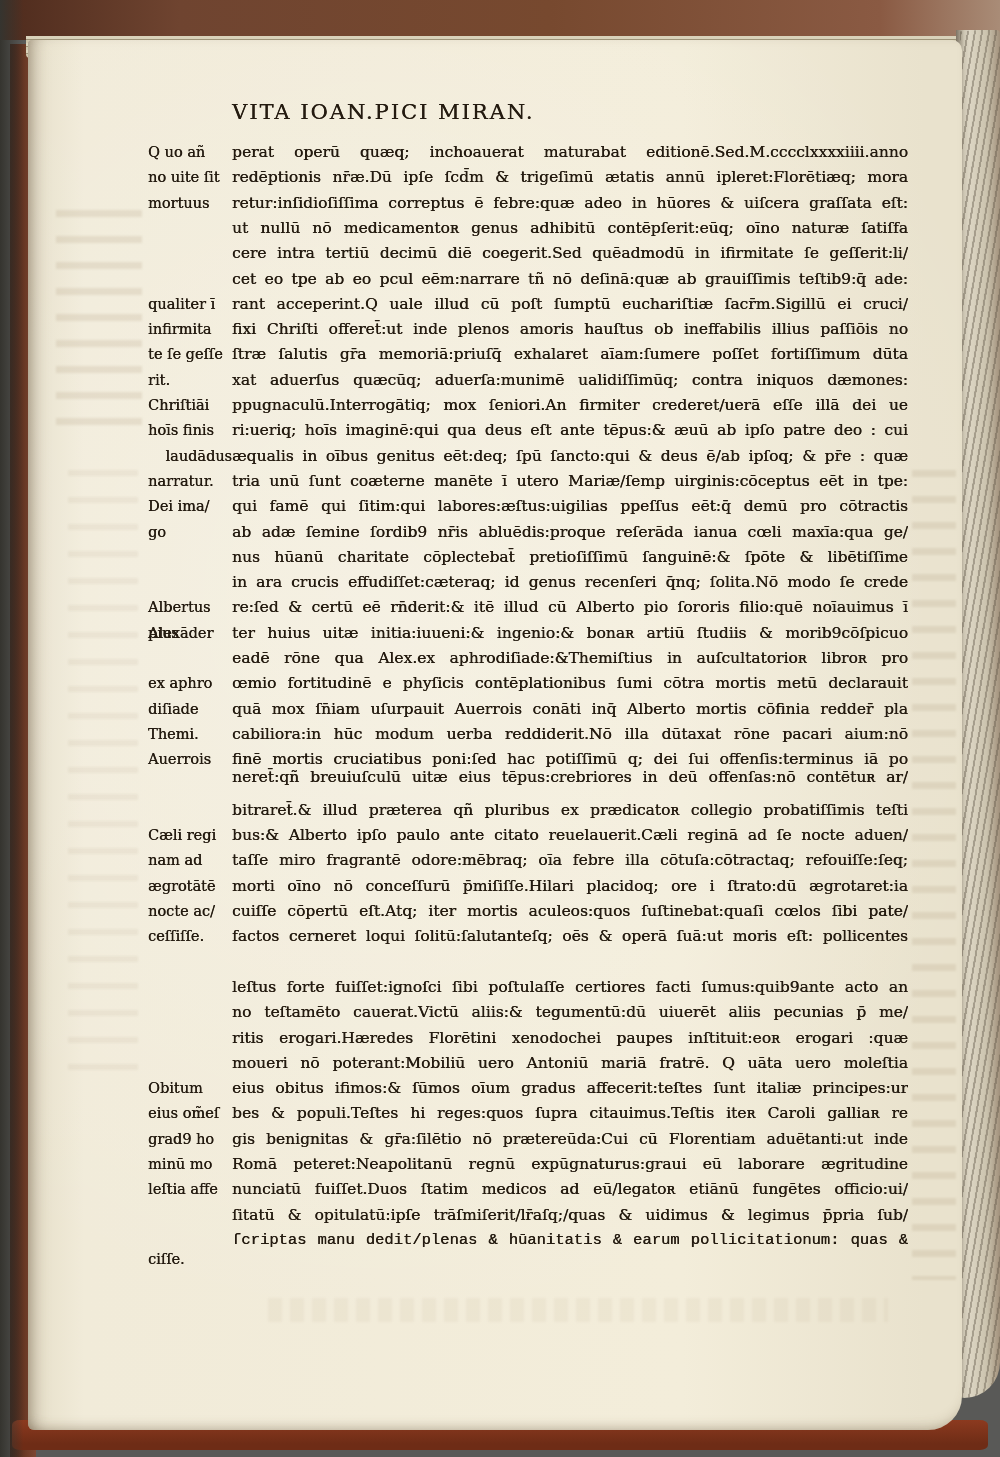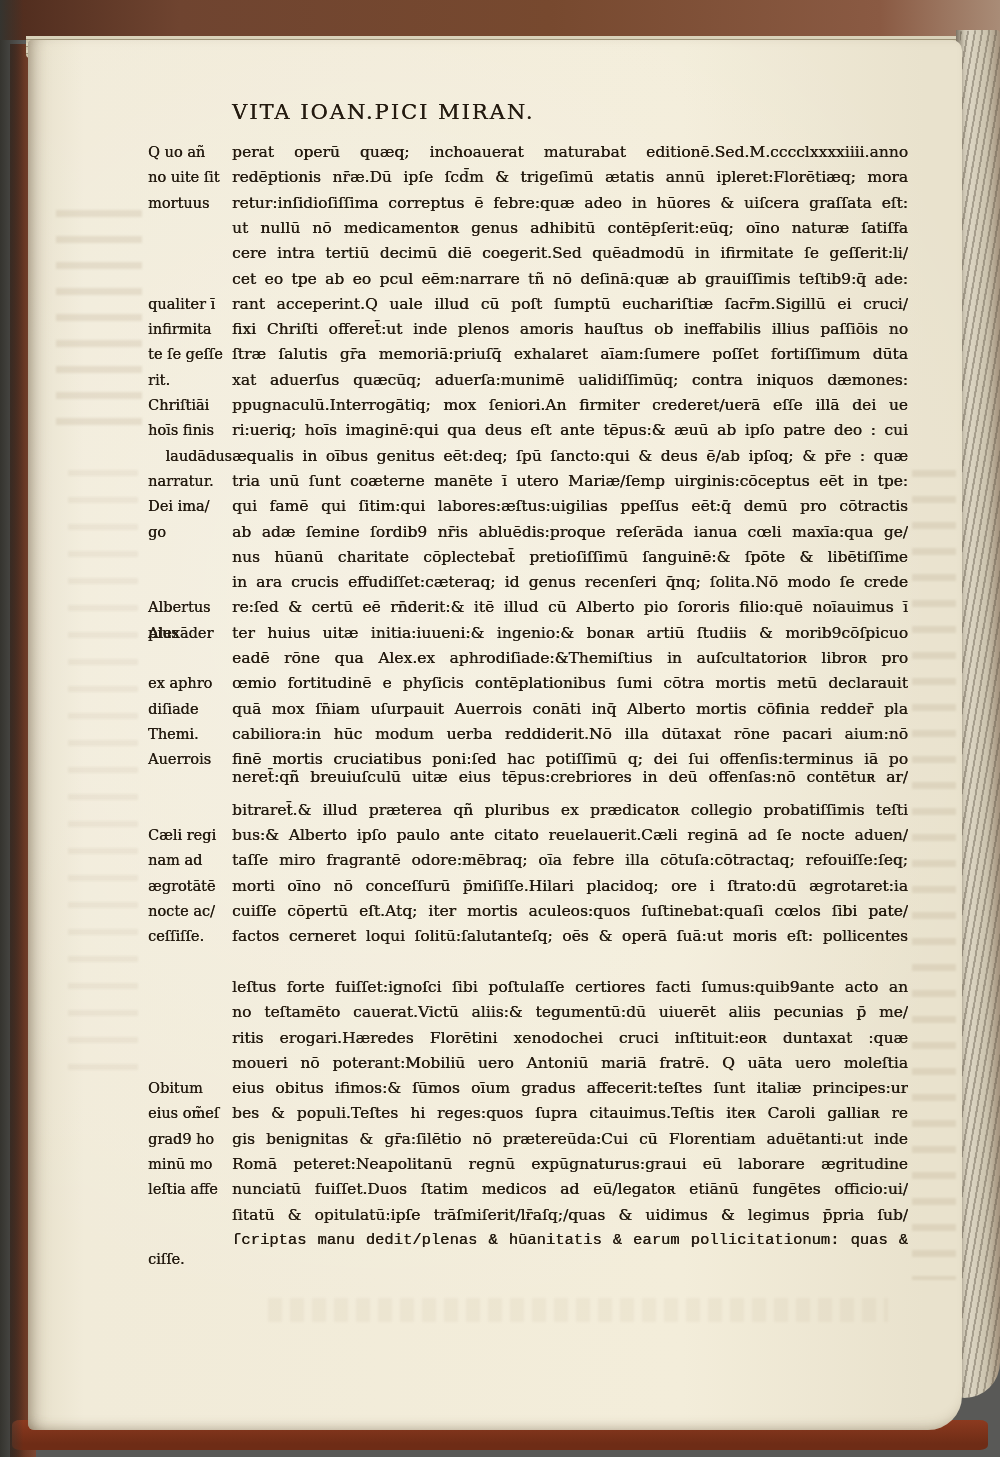--- a/index.html
+++ b/index.html
@@ -145,21 +145,21 @@
         <div class="body-line" style="top: 607.2px;">finē mortis cruciatibus poni:ſed hac potiſſimū q; dei ſui offenſis:terminus iā po</div>
         <div class="body-line" style="top: 625px;">neret̄:qñ breuiuſculū uitæ eius tēpus:crebriores in deū offenſas:nō contētuʀ ar/</div>
         <div class="body-line" style="top: 657.8px;">bitraret̄.&amp; illud præterea qñ pluribus ex prædicatoʀ collegio probatiſſimis teſti</div>
         <div class="body-line" style="top: 683.1px;">bus:&amp; Alberto ipſo paulo ante citato reuelauerit.Cæli reginā ad ſe nocte aduen/</div>
         <div class="body-line" style="top: 708.4px;">taſſe miro fragrantē odore:mēbraq; oīa febre illa cōtuſa:cōtractaq; refouiſſe:ſeq;</div>
         <div class="body-line" style="top: 733.7px;">morti oīno nō conceſſurū p̄miſiſſe.Hilari placidoq; ore i ſtrato:dū ægrotaret:ia</div>
         <div class="body-line" style="top: 759px;">cuiſſe cōpertū eſt.Atq; iter mortis aculeos:quos ſuſtinebat:quaſi cœlos ſibi pate/</div>
         <div class="body-line" style="top: 784.3px;">factos cerneret loqui ſolitū:ſalutanteſq; oēs &amp; operā ſuā:ut moris eſt: pollicentes</div>
         <div class="body-line" style="top: 834.9px;">leſtus forte fuiſſet:ignoſci ſibi poſtulaſſe certiores facti ſumus:quib9ante acto an</div>
         <div class="body-line" style="top: 860.2px;">no teſtamēto cauerat.Victū aliis:&amp; tegumentū:dū uiuerēt aliis pecunias p̄ me/</div>
-        <div class="body-line" style="top: 885.5px;">ritis erogari.Hæredes Florētini xenodochei cruci inſtituit:eoʀ duntaxat :quæ</div>
+        <div class="body-line" style="top: 885.5px;">ritis erogari.Hæredes Florētini xenodochei paupes inſtituit:eoʀ erogari :quæ</div>
         <div class="body-line" style="top: 910.8px;">moueri nō poterant:Mobiliū uero Antoniū mariā fratrē. Q uāta uero moleſtia</div>
         <div class="body-line" style="top: 936.1px;">eius obitus ifimos:&amp; ſūmos oīum gradus affecerit:teſtes ſunt italiæ principes:ur</div>
         <div class="body-line" style="top: 961.4px;">bes &amp; populi.Teſtes hi reges:quos ſupra citauimus.Teſtis iteʀ Caroli galliaʀ re</div>
         <div class="body-line" style="top: 986.7px;">gis benignitas &amp; gr̄a:ſilētio nō prætereūda:Cui cū Florentiam aduētanti:ut inde</div>
         <div class="body-line" style="top: 1012px;">Romā peteret:Neapolitanū regnū expūgnaturus:graui eū laborare ægritudine</div>
         <div class="body-line" style="top: 1037.3px;">nunciatū fuiſſet.Duos ſtatim medicos ad eū/legatoʀ etiānū fungētes officio:ui/</div>
         <div class="body-line" style="top: 1062.6px;">ſitatū &amp; opitulatū:ipſe trāſmiſerit/lr̄aſq;/quas &amp; uidimus &amp; legimus p̄pria ſub/</div>
         <div class="body-line" style="top: 1087.9px; font-family: Liberation Mono, monospace;">ſcriptas manu dedit/plenas &amp; hūanitatis &amp; earum pollicitationum: quas &amp; ma/</div>
       </div>
 

